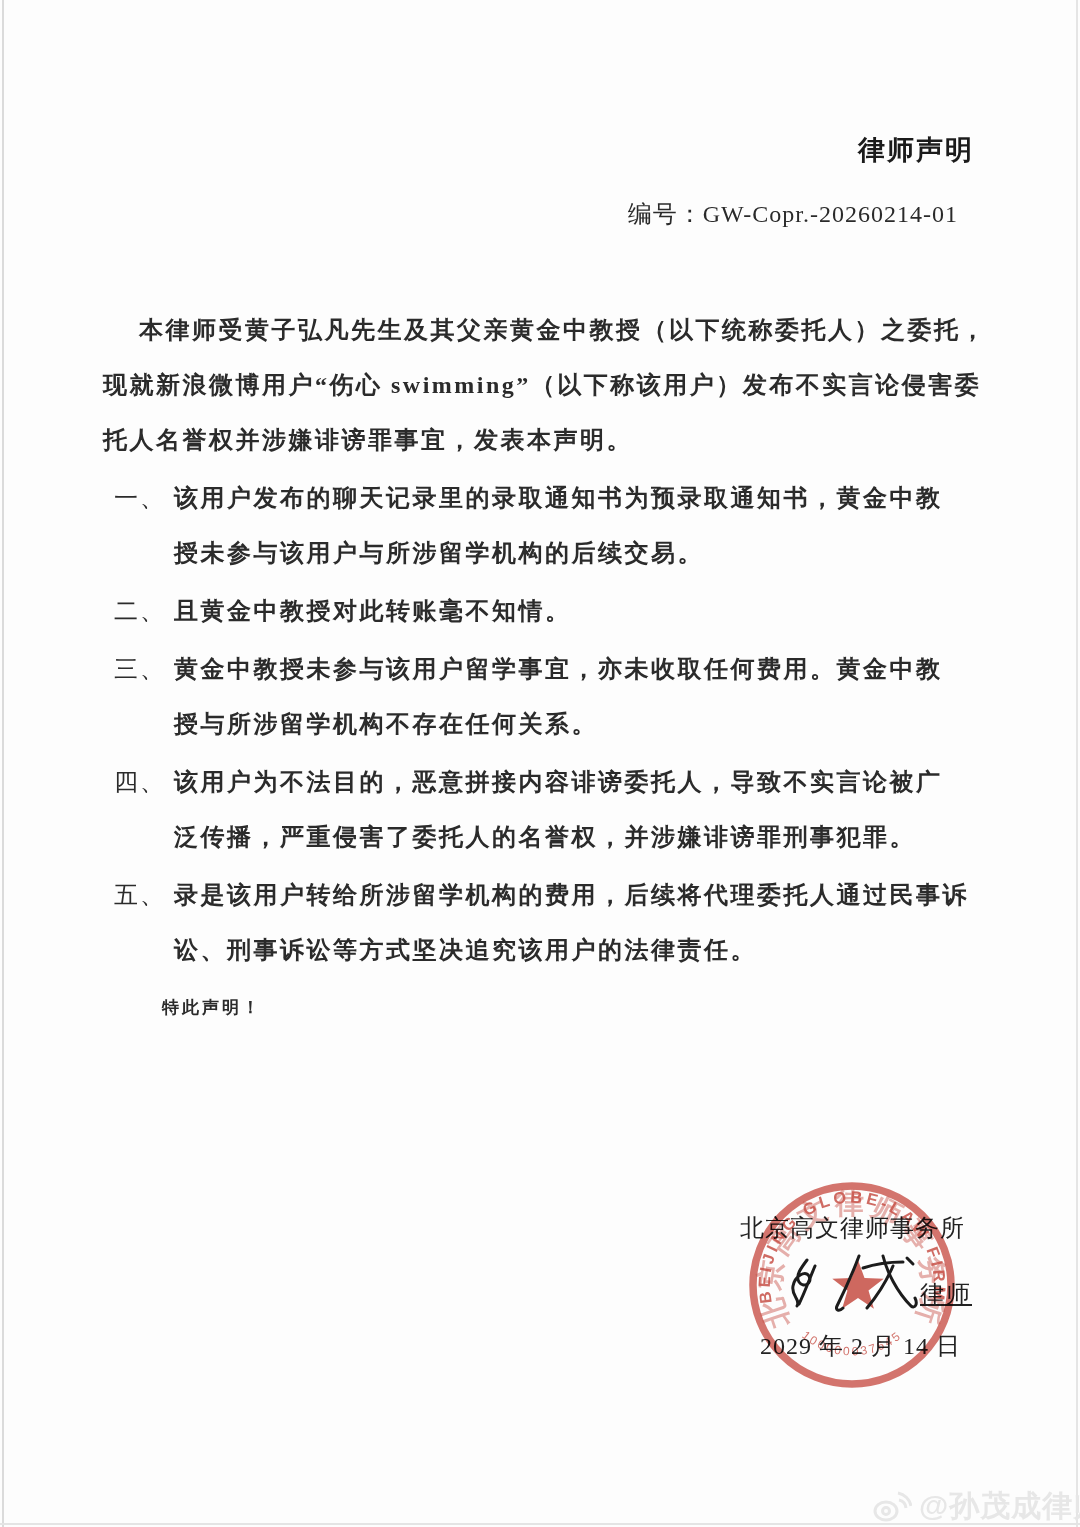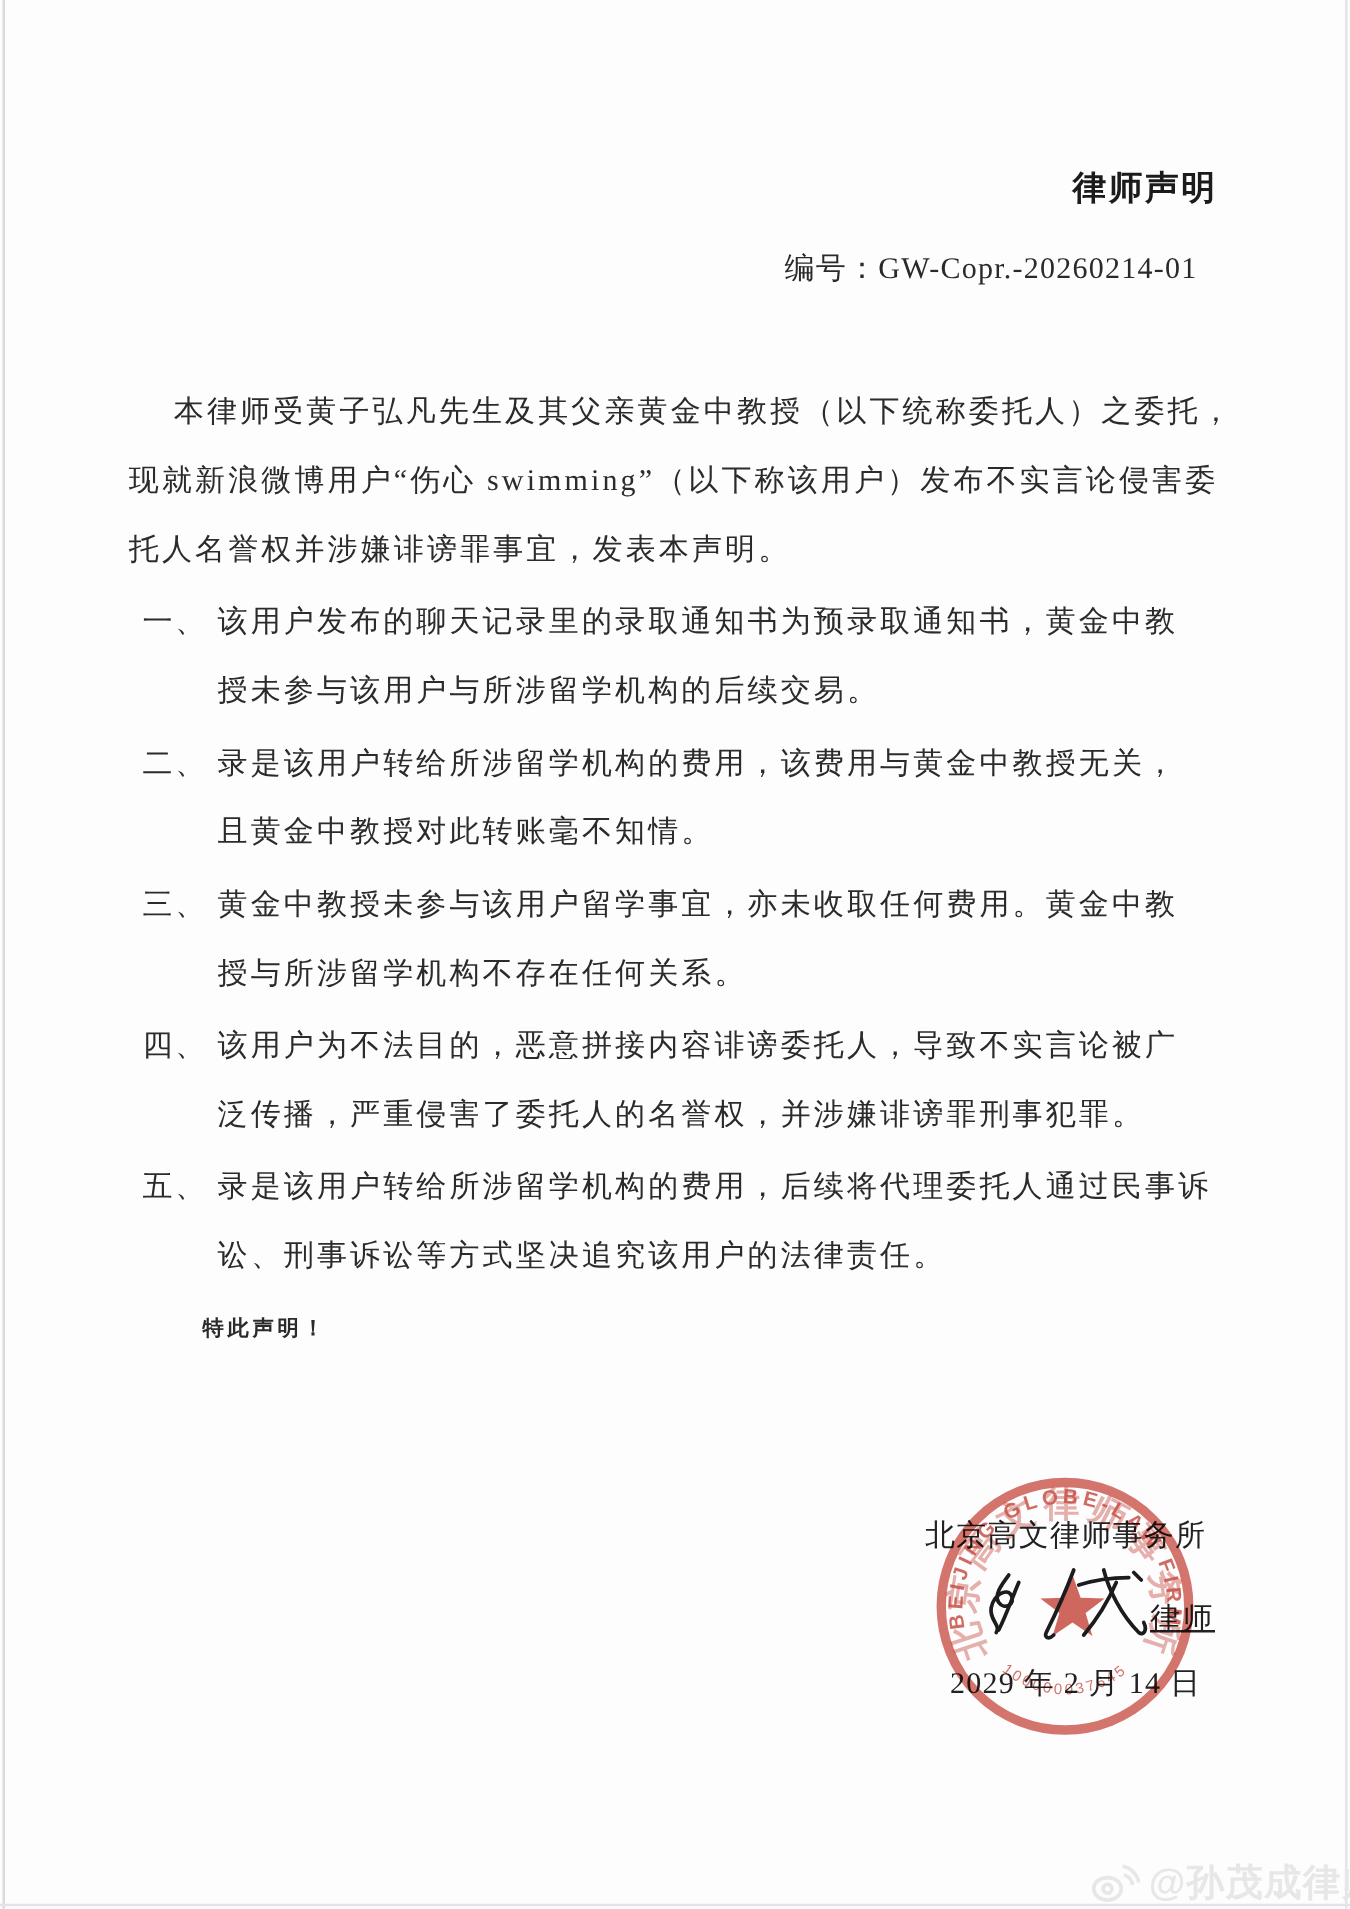--- a/index.html
+++ b/index.html
@@ -13,21 +13,21 @@
   
   .edge-left{position:absolute;left:2px;top:0;bottom:0;width:2px;background:#d5d5d5;opacity:.85;}
   .edge-right{position:absolute;left:1076px;top:0;bottom:0;width:2px;background:#dfdfdf;opacity:.8;}
   .edge-bottom{position:absolute;left:0;right:0;bottom:2px;height:2px;background:#e4e4e4;}
   
   .doc-title{position:absolute;top:132px;left:0;width:974px;text-align:right;
     font-size:27px;font-weight:bold;letter-spacing:2px;color:#1b1b1b;}
   .ref-line{position:absolute;top:198px;right:122px;font-size:24px;letter-spacing:1px;color:#2a2a2a;white-space:nowrap;}
   
   .doc-body{position:absolute;left:103px;top:303px;width:920px;font-size:24px;color:#2b2b2b;}
-  .line{line-height:55px;height:55px;white-space:nowrap;letter-spacing:2.5px;}
+  .line{line-height:55px;height:55px;white-space:nowrap;letter-spacing:2.5px;font-weight:bold;}
   .indent-first .line:first-child{text-indent:36px;}
   .item{position:relative;padding-left:71px;margin-top:3px;}
   .item-num{position:absolute;left:11px;top:0;line-height:55px;letter-spacing:2px;}
   .closing{margin-top:2px;margin-left:59px;line-height:55px;font-size:17px;font-weight:bold;letter-spacing:3px;}
   
   .firm-name{position:absolute;left:740px;top:1212px;font-size:24px;letter-spacing:1px;white-space:nowrap;color:#222;}
   .signer-title{position:absolute;left:920px;top:1278px;font-size:24px;letter-spacing:2px;color:#222;text-decoration:underline;}
   .date-line{position:absolute;left:760px;top:1330px;font-size:24px;letter-spacing:1px;white-space:nowrap;color:#222;}
   
   .seal-svg{position:absolute;left:746px;top:1179px;width:212px;height:212px;mix-blend-mode:multiply;opacity:.92;}
@@ -61,21 +61,20 @@
     </div>
 
     <div class="item">
       <span class="item-num">一、</span>
       <div class="line">该用户发布的聊天记录里的录取通知书为预录取通知书，黄金中教</div>
       <div class="line">授未参与该用户与所涉留学机构的后续交易。</div>
     </div>
 
     <div class="item">
       <span class="item-num">二、</span>
-      <div class="line">录是该用户转给所涉留学机构的费用，该费用与黄金中教授无关，</div>
       <div class="line">且黄金中教授对此转账毫不知情。</div>
     </div>
 
     <div class="item">
       <span class="item-num">三、</span>
       <div class="line">黄金中教授未参与该用户留学事宜，亦未收取任何费用。黄金中教</div>
       <div class="line">授与所涉留学机构不存在任何关系。</div>
     </div>
 
     <div class="item">

